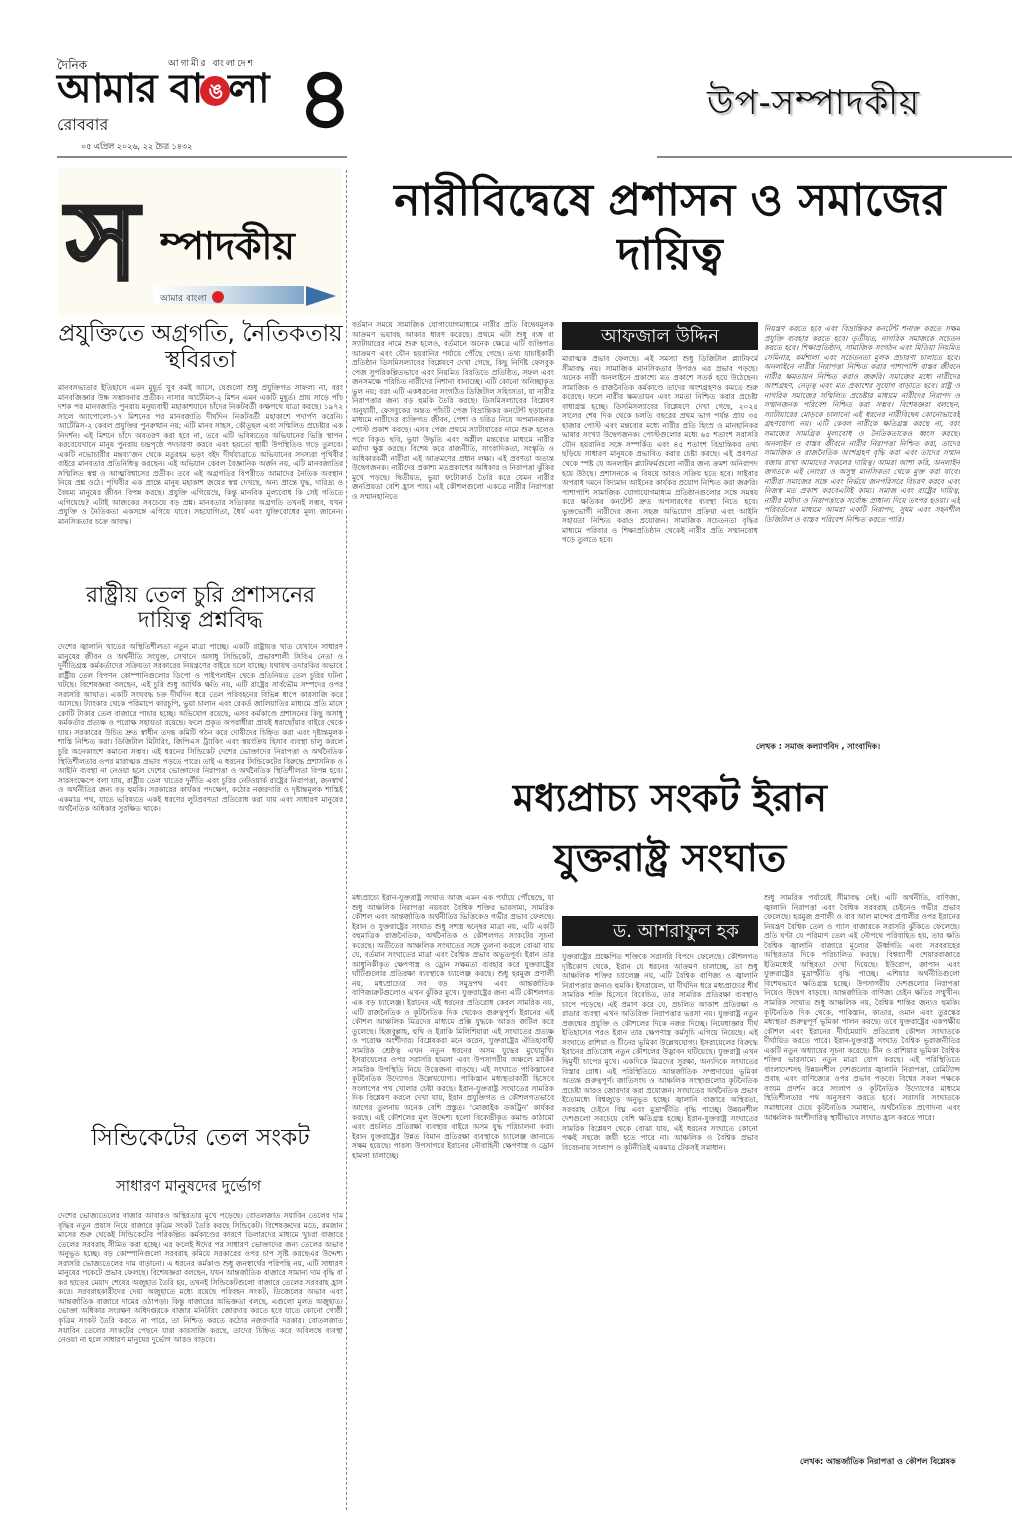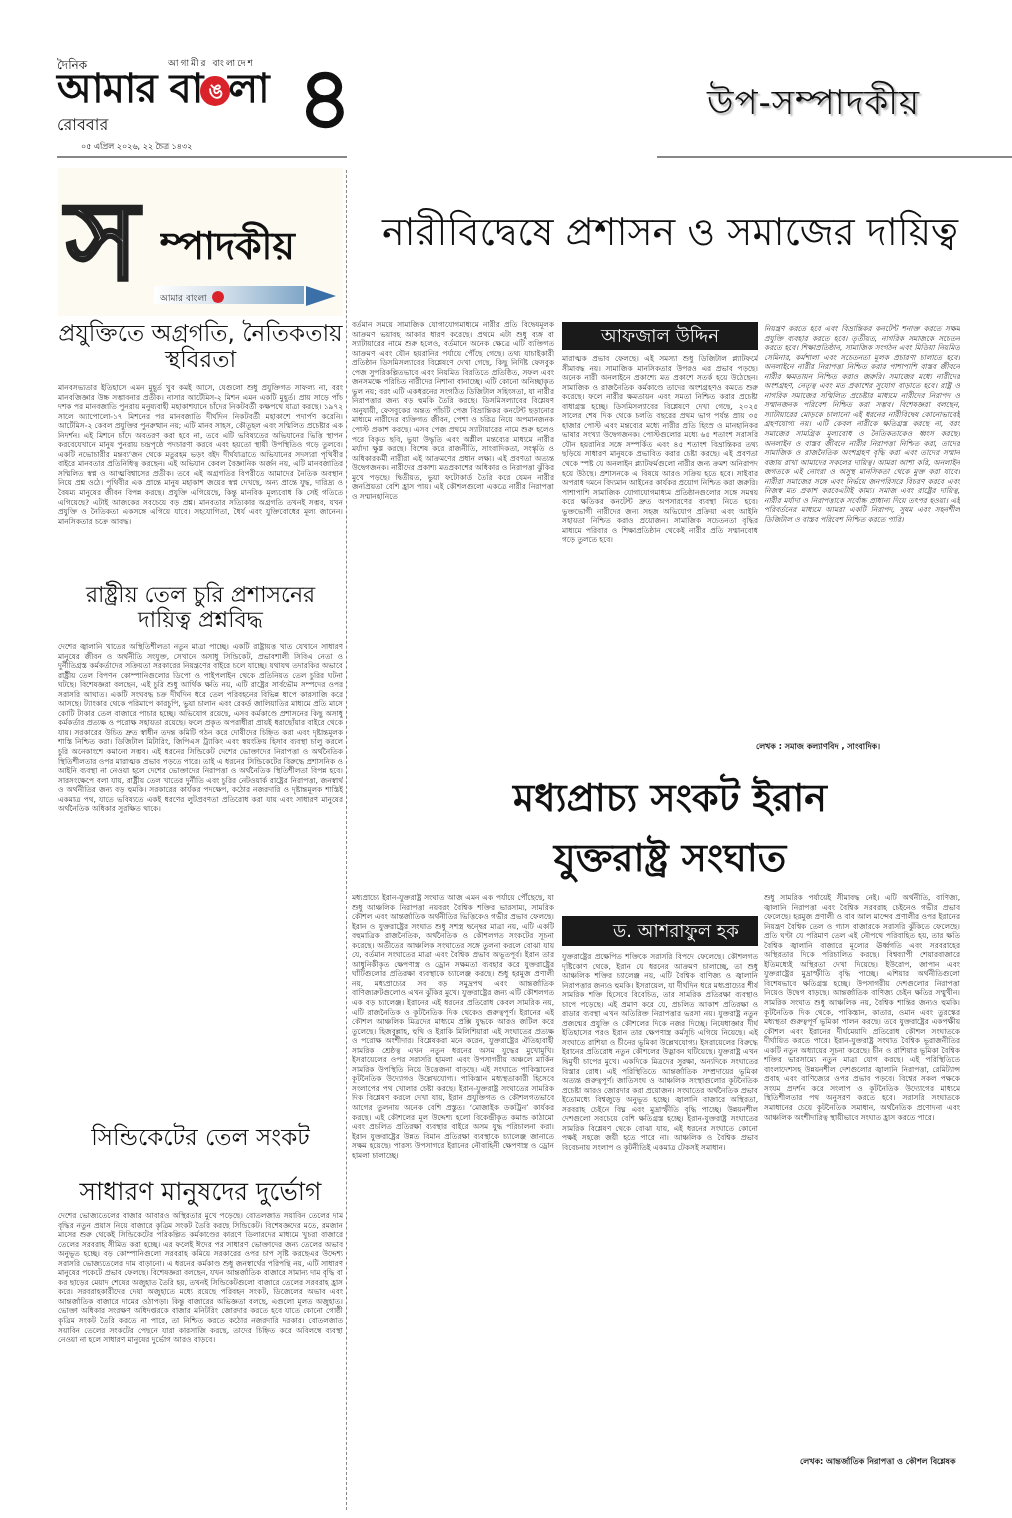--- a/index.html
+++ b/index.html
@@ -33,21 +33,21 @@
 
   .headline { position: absolute; text-align: center; color: #111; line-height: 1.15; }
   .body-text { position: absolute; font-size: 7.4px; line-height: 9.55px; color: #333; text-align: justify; overflow: hidden; }
 
   .h-left1 { left: 58px; top: 320px; width: 285px; font-size: 23px; }
   .t-left1 { left: 58px; top: 383px; width: 285px; height: 180px; }
   .h-left2 { left: 58px; top: 582px; width: 285px; font-size: 22px; }
   .t-left2 { left: 58px; top: 642px; width: 285px; height: 420px; }
 
   
-  .h-main1 { left: 380px; top: 173px; width: 580px; font-size: 38px; line-height: 54px; font-weight: normal; margin-top: 32px; }
+  .h-main1 { left: 380px; top: 173px; width: 580px; font-size: 44px; line-height: 54px; font-weight: bold; }
   .t-a1c1 { left: 352px; top: 320px; width: 202px; height: 440px; }
   .byline-box { position: absolute; background: #1a1a1a; color: #fff; text-align: center; }
   .by1 { left: 562px; top: 322px; width: 196px; height: 28px; font-size: 18px; line-height: 28px; }
   .t-a1c2 { left: 562px; top: 354px; width: 196px; height: 386px; }
   .t-a1c3 { left: 764px; top: 324px; width: 196px; height: 372px; font-style: italic; }
   .writer1 { position: absolute; left: 720px; top: 740px; width: 196px; text-align: center; font-size: 8px; font-weight: bold; color: #222; }
   .t-a2c1 { left: 352px; top: 893px; width: 202px; height: 620px; }
   .by2 { left: 562px; top: 916px; width: 196px; height: 30px; font-size: 18px; line-height: 30px; padding-left: 32px; }
   .t-a2c2 { left: 562px; top: 952px; width: 196px; height: 560px; }
   .t-a2c3 { left: 764px; top: 893px; width: 196px; height: 552px; }
@@ -82,21 +82,21 @@
   <div class="logo-pen"></div>
 </div>
 
 <div class="headline h-left1">প্রযুক্তিতে অগ্রগতি, নৈতিকতায় স্থবিরতা</div>
 <div class="body-text t-left1">মানবসভ্যতার ইতিহাসে এমন মুহূর্ত খুব কমই আসে, যেগুলো শুধু প্রযুক্তিগত সাফল্য না, বরং মানবজিজ্ঞার উচ্চ সম্ভাবনার প্রতীক। নাসার আর্টেমিস-২ মিশন এমন একটি মুহূর্ত। প্রায় সাড়ে পাঁচ দশক পর মানবজাতি পুনরায় মনুষ্যবাহী মহাকাশযানে চাঁদের নিকটবর্তী কক্ষপথে যাত্রা করছে। ১৯৭২ সালে অ্যাপোলো-১৭ মিশনের পর মানবজাতি দীর্ঘদিন নিকটবর্তী মহাকাশে পদার্পণ করেনি। আর্টেমিস-২ কেবল প্রযুক্তির পুনরুত্থান নয়; এটি মানব সাহস, কৌতূহল এবং সম্মিলিত প্রচেষ্টার এক নিদর্শন। এই মিশনে চাঁদে অবতরণ করা হবে না, তবে এটি ভবিষ্যতের অভিযানের ভিত্তি স্থাপন করবেযেখানে মানুষ পুনরায় চন্দ্রপৃষ্ঠে পদচারণা করবে এবং হয়তো স্থায়ী উপস্থিতিও গড়ে তুলবে। একটি নভোচারীর মন্তব্য‘জন থেকে মতুরহম ভড়ং বইদ দীর্ঘযাত্রাতে অভিযানের সদস্যরা পৃথিবীর বাইরে মানবতার প্রতিনিধিত্ব করছেন। এই অভিযান কেবল বৈজ্ঞানিক অর্জন নয়, এটি মানবজাতির সম্মিলিত স্বপ্ন ও আত্মবিশ্বাসের প্রতীক। তবে এই অগ্রগতির বিপরীতে আমাদের নৈতিক অবস্থান নিয়ে প্রশ্ন ওঠে। পৃথিবীর এক প্রান্তে মানুষ মহাকাশ জয়ের স্বপ্ন দেখছে, অন্য প্রান্তে যুদ্ধ, দারিদ্র্য ও বৈষম্য মানুষের জীবন বিপন্ন করছে। প্রযুক্তি এগিয়েছে, কিন্তু মানবিক মূল্যবোধ কি সেই গতিতে এগিয়েছে? এটাই আজকের সবচেয়ে বড় প্রশ্ন। মানবতার সত্যিকার অগ্রগতি তখনই সম্ভব, যখন প্রযুক্তি ও নৈতিকতা একসঙ্গে এগিয়ে যাবে। সহযোগিতা, ধৈর্য এবং যুক্তিবোধের মূল্য জানেন। মানসিকতার চক্রে আবদ্ধ।</div>
 
 <div class="headline h-left2">রাষ্ট্রীয় তেল চুরি প্রশাসনের দায়িত্ব প্রশ্নবিদ্ধ</div>
 <div class="body-text t-left2">দেশের জ্বালানি খাতের অস্থিতিশীলতা নতুন মাত্রা পাচ্ছে। একটি রাষ্ট্রায়ত্ত খাত যেখানে সাধারণ মানুষের জীবন ও অর্থনীতি সংযুক্ত, সেখানে অসাধু সিন্ডিকেট, প্রভাবশালী সিবিএ নেতা ও দুর্নীতিগ্রস্ত কর্মকর্তাদের সক্রিয়তা সরকারের নিয়ন্ত্রণের বাইরে চলে যাচ্ছে। যথাযথ তদারকির অভাবে রাষ্ট্রীয় তেল বিপণন কোম্পানিগুলোর ডিপো ও পাইপলাইন থেকে প্রতিনিয়ত তেল চুরির ঘটনা ঘটছে। বিশেষজ্ঞরা বলছেন, এই চুরি শুধু আর্থিক ক্ষতি নয়, এটি রাষ্ট্রের সার্বভৌম সম্পদের ওপর সরাসরি আঘাত। একটি সংঘবদ্ধ চক্র দীর্ঘদিন ধরে তেল পরিবহনের বিভিন্ন ধাপে কারসাজি করে আসছে। ট্যাংকার থেকে পরিমাপে কারচুপি, ভুয়া চালান এবং রেকর্ড জালিয়াতির মাধ্যমে প্রতি মাসে কোটি টাকার তেল বাজারে পাচার হচ্ছে। অভিযোগ রয়েছে, এসব কর্মকাণ্ডে প্রশাসনের কিছু অসাধু কর্মকর্তার প্রত্যক্ষ ও পরোক্ষ সহায়তা রয়েছে। ফলে প্রকৃত অপরাধীরা প্রায়ই ধরাছোঁয়ার বাইরে থেকে যায়। সরকারের উচিত দ্রুত স্বাধীন তদন্ত কমিটি গঠন করে দোষীদের চিহ্নিত করা এবং দৃষ্টান্তমূলক শাস্তি নিশ্চিত করা। ডিজিটাল মিটারিং, জিপিএস ট্র্যাকিং এবং স্বয়ংক্রিয় হিসাব ব্যবস্থা চালু করলে চুরি অনেকাংশে কমানো সম্ভব। এই ধরনের সিন্ডিকেট দেশের ভোক্তাদের নিরাপত্তা ও অর্থনৈতিক স্থিতিশীলতার ওপর মারাত্মক প্রভাব পড়তে পারে। তাই এ ধরনের সিন্ডিকেটের বিরুদ্ধে প্রশাসনিক ও আইনি ব্যবস্থা না নেওয়া হলে দেশের ভোক্তাদের নিরাপত্তা ও অর্থনৈতিক স্থিতিশীলতা বিপন্ন হবে। সারসংক্ষেপে বলা যায়, রাষ্ট্রীয় তেল খাতের দুর্নীতি এবং চুরির নেটওয়ার্ক রাষ্ট্রের নিরাপত্তা, জনস্বার্থ ও অর্থনীতির জন্য বড় হুমকি। সরকারের কার্যকর পদক্ষেপ, কঠোর নজরদারি ও দৃষ্টান্তমূলক শাস্তিই একমাত্র পথ, যাতে ভবিষ্যতে একই ধরণের লুটপ্রবণতা প্রতিরোধ করা যায় এবং সাধারণ মানুষের অর্থনৈতিক অধিকার সুরক্ষিত থাকে।</div>
 
 <div class="headline" style="left:58px; top:1124px; width:285px; font-size:23px;">সিন্ডিকেটের তেল সংকট</div>
-<div class="headline" style="left:58px; top:1178px; width:285px; font-size:25px;">সাধারণ মানুষদের দুর্ভোগ</div>
+<div class="headline" style="left:46px; top:1178px; width:285px; font-size:15px;">সাধারণ মানুষদের দুর্ভোগ</div>
 <div class="body-text" style="left:58px; top:1211px; width:285px; height:250px;">দেশের ভোজ্যতেলের বাজার আবারও অস্থিরতার মুখে পড়েছে। বোতলজাত সয়াবিন তেলের দাম বৃদ্ধির নতুন প্রয়াস নিয়ে বাজারে কৃত্রিম সংকট তৈরি করছে সিন্ডিকেট। বিশেষজ্ঞদের মতে, রমজান মাসের শুরু থেকেই সিন্ডিকেটের পরিকল্পিত কর্মকাণ্ডের কারণে ডিলারদের মাধ্যমে খুচরা বাজারে তেলের সরবরাহ সীমিত করা হচ্ছে। এর ফলেই ঈদের পর সাধারণ ভোক্তাদের জন্য তেলের অভাব অনুভূত হচ্ছে। বড় কোম্পানিগুলো সরবরাহ কমিয়ে সরকারের ওপর চাপ সৃষ্টি করছেএর উদ্দেশ্য সরাসরি ভোজ্যতেলের দাম বাড়ানো। এ ধরনের কর্মকাণ্ড শুধু জনস্বার্থের পরিপন্থি নয়, এটি সাধারণ মানুষের পকেটে প্রভাব ফেলছে। বিশেষজ্ঞরা বলছেন, যখন আন্তর্জাতিক বাজারে সামান্য দাম বৃদ্ধি বা কর ছাড়ের মেয়াদ শেষের অজুহাত তৈরি হয়, তখনই সিন্ডিকেটগুলো বাজারে তেলের সরবরাহ হ্রাস করে। সরবরাহকারীদের দেয়া অজুহাতে মধ্যে রয়েছে পরিবহন সংকট, ডিজেলের অভাব এবং আন্তর্জাতিক বাজারে দামের ওঠাপড়া। কিন্তু বাজারের অভিজ্ঞতা বলছে, এগুলো মূলত অজুহাত। ভোক্তা অধিকার সংরক্ষণ অধিদপ্তরকে বাজার মনিটরিং জোরদার করতে হবে যাতে কোনো গোষ্ঠী কৃত্রিম সংকট তৈরি করতে না পারে, তা নিশ্চিত করতে কঠোর নজরদারি দরকার। বোতলজাত সয়াবিন তেলের সংকটের পেছনে যারা কারসাজি করছে, তাদের চিহ্নিত করে অবিলম্বে ব্যবস্থা নেওয়া না হলে সাধারণ মানুষের দুর্ভোগ আরও বাড়বে।</div>
 
 <div class="headline h-main1">নারীবিদ্বেষে প্রশাসন ও সমাজের দায়িত্ব</div>
 <div class="body-text t-a1c1">বর্তমান সময়ে সামাজিক যোগাযোগমাধ্যমে নারীর প্রতি বিদ্বেষমূলক আক্রমণ ভয়াবহ আকার ধারণ করেছে। প্রথমে এটা শুধু ব্যঙ্গ বা স্যাটায়ারের নামে শুরু হলেও, বর্তমানে অনেক ক্ষেত্রে এটি ব্যক্তিগত আক্রমণ এবং যৌন হয়রানির পর্যায়ে পৌঁছে গেছে। তথ্য যাচাইকারী প্রতিষ্ঠান ডিসমিসল্যাবের বিশ্লেষণে দেখা গেছে, কিছু নির্দিষ্ট ফেসবুক পেজ সুপরিকল্পিতভাবে এবং নিয়মিত বিরতিতে প্রতিষ্ঠিত, সফল এবং জনসমক্ষে পরিচিত নারীদের নিশানা বানাচ্ছে। এটি কোনো অনিচ্ছাকৃত ভুল নয়; বরং এটি একধরনের সংগঠিত ডিজিটাল সহিংসতা, যা নারীর নিরাপত্তার জন্য বড় হুমকি তৈরি করছে। ডিসমিসল্যাবের বিশ্লেষণ অনুযায়ী, ফেসবুকের অন্তত পাঁচটি পেজ বিভ্রান্তিকর কনটেন্ট ছড়ানোর মাধ্যমে নারীদের ব্যক্তিগত জীবন, পেশা ও চরিত্র নিয়ে অপমানজনক পোস্ট প্রকাশ করছে। এসব পেজ প্রথমে স্যাটায়ারের নামে শুরু হলেও পরে বিকৃত ছবি, ভুয়া উদ্ধৃতি এবং অশ্লীল মন্তব্যের মাধ্যমে নারীর মর্যাদা ক্ষুণ্ণ করছে। বিশেষ করে রাজনীতি, সাংবাদিকতা, সংস্কৃতি ও অধিকারকর্মী নারীরা এই আক্রমণের প্রধান লক্ষ্য। এই প্রবণতা অত্যন্ত উদ্বেগজনক। নারীদের প্রকাশ্য মতপ্রকাশের অধিকার ও নিরাপত্তা ঝুঁকির মুখে পড়ছে। দ্বিতীয়ত, ভুয়া ফটোকার্ড তৈরি করে যেমন নারীর জনপ্রিয়তা বেশি হ্রাস পায়। এই কৌশলগুলো একত্রে নারীর নিরাপত্তা ও সম্মানহানিতে</div>
 <div class="byline-box by1">আফজাল উদ্দিন</div>
 <div class="body-text t-a1c2">মারাত্মক প্রভাব ফেলছে। এই সমস্যা শুধু ডিজিটাল প্ল্যাটফর্মে সীমাবদ্ধ নয়। সামাজিক মানসিকতার উপরও এর প্রভাব পড়ছে। অনেক নারী অনলাইনে প্রকাশ্যে মত প্রকাশে সতর্ক হয়ে উঠেছেন। সামাজিক ও রাজনৈতিক কর্মকাণ্ডে তাদের অংশগ্রহণও কমতে শুরু করেছে। ফলে নারীর ক্ষমতায়ন এবং সমতা নিশ্চিত করার প্রচেষ্টা বাধাগ্রস্ত হচ্ছে। ডিসমিসল্যাবের বিশ্লেষণে দেখা গেছে, ২০২৫ সালের শেষ দিক থেকে চলতি বছরের প্রথম ভাগ পর্যন্ত প্রায় ৩৫ হাজার পোস্ট এবং মন্তব্যের মধ্যে নারীর প্রতি হিংস্র ও মানহানিকর ভাষার সংখ্যা উদ্বেগজনক। পোস্টগুলোর মধ্যে ৬৫ শতাংশ সরাসরি যৌন হয়রানির সঙ্গে সম্পর্কিত এবং ৪৫ শতাংশ বিভ্রান্তিকর তথ্য ছড়িয়ে সাধারণ মানুষকে প্রভাবিত করার চেষ্টা করছে। এই প্রবণতা থেকে স্পষ্ট যে অনলাইন প্ল্যাটফর্মগুলো নারীর জন্য ক্রমশ অনিরাপদ হয়ে উঠছে। প্রশাসনকে এ বিষয়ে আরও সক্রিয় হতে হবে। সাইবার অপরাধ দমনে বিদ্যমান আইনের কার্যকর প্রয়োগ নিশ্চিত করা জরুরি। পাশাপাশি সামাজিক যোগাযোগমাধ্যম প্রতিষ্ঠানগুলোর সঙ্গে সমন্বয় করে ক্ষতিকর কনটেন্ট দ্রুত অপসারণের ব্যবস্থা নিতে হবে। ভুক্তভোগী নারীদের জন্য সহজ অভিযোগ প্রক্রিয়া এবং আইনি সহায়তা নিশ্চিত করাও প্রয়োজন। সামাজিক সচেতনতা বৃদ্ধির মাধ্যমে পরিবার ও শিক্ষাপ্রতিষ্ঠান থেকেই নারীর প্রতি সম্মানবোধ গড়ে তুলতে হবে।</div>
 <div class="body-text t-a1c3">নিয়ন্ত্রণ করতে হবে এবং বিভ্রান্তিকর কনটেন্ট শনাক্ত করতে সক্ষম প্রযুক্তি ব্যবহার করতে হবে। তৃতীয়ত, নাগরিক সমাজকে সচেতন করতে হবে। শিক্ষাপ্রতিষ্ঠান, সামাজিক সংগঠন এবং মিডিয়া নিয়মিত সেমিনার, কর্মশালা এবং সচেতনতা মূলক প্রচারণা চালাতে হবে। অনলাইনে নারীর নিরাপত্তা নিশ্চিত করার পাশাপাশি বাস্তব জীবনে নারীর ক্ষমতায়ন নিশ্চিত করাও জরুরি। সমাজের মধ্যে নারীদের অংশগ্রহণ, নেতৃত্ব এবং মত প্রকাশের সুযোগ বাড়াতে হবে। রাষ্ট্র ও নাগরিক সমাজের সম্মিলিত প্রচেষ্টার মাধ্যমে নারীদের নিরাপদ ও সম্মানজনক পরিবেশ নিশ্চিত করা সম্ভব। বিশেষজ্ঞরা বলছেন, স্যাটায়ারের মোড়কে চালানো এই ধরনের নারীবিদ্বেষ কোনোভাবেই গ্রহণযোগ্য নয়। এটি কেবল নারীকে ক্ষতিগ্রস্ত করছে না, বরং সমাজের সামগ্রিক মূল্যবোধ ও নৈতিকতাকেও ধ্বংস করছে। অনলাইন ও বাস্তব জীবনে নারীর নিরাপত্তা নিশ্চিত করা, তাদের সামাজিক ও রাজনৈতিক অংশগ্রহণ বৃদ্ধি করা এবং তাদের সম্মান বজায় রাখা আমাদের সকলের দায়িত্ব। আমরা আশা করি, অনলাইন জগতকে এই নোংরা ও অসুস্থ মানসিকতা থেকে মুক্ত করা যাবে। নারীরা সমাজের সঙ্গে এবং নির্ভয়ে জনপরিসরে বিচরণ করবে এবং নিজস্ব মত প্রকাশ করবেএটাই কাম্য। সমাজ এবং রাষ্ট্রের দায়িত্ব, নারীর মর্যাদা ও নিরাপত্তাকে সর্বোচ্চ প্রাধান্য দিয়ে তৎপর হওয়া। এই পরিবর্তনের মাধ্যমে আমরা একটি নিরাপদ, সুষম এবং সহনশীল ডিজিটাল ও বাস্তব পরিবেশ নিশ্চিত করতে পারি।</div>
 <div class="writer1">লেখক : সমাজ কল্যাণবিদ , সাংবাদিক।</div>
 
 <div class="headline" style="left:380px; top:770px; width:580px; font-size:38px; line-height:56px; font-weight:bold;">মধ্যপ্রাচ্য সংকট ইরান</div>

